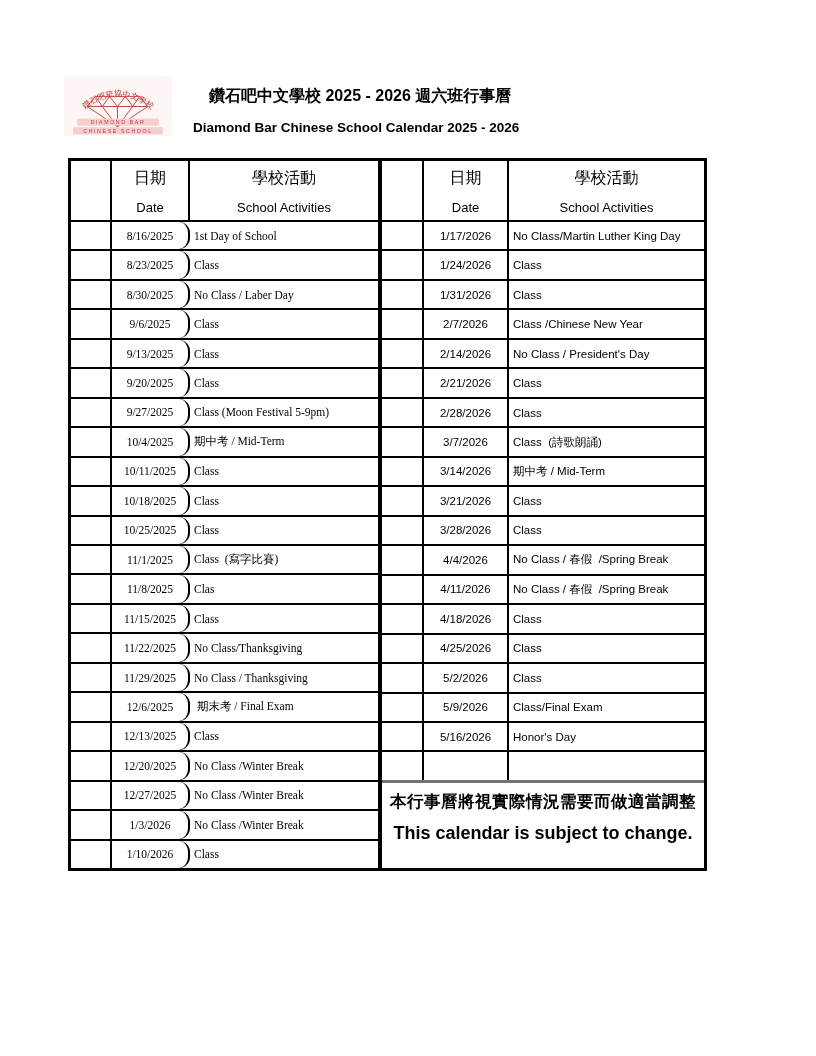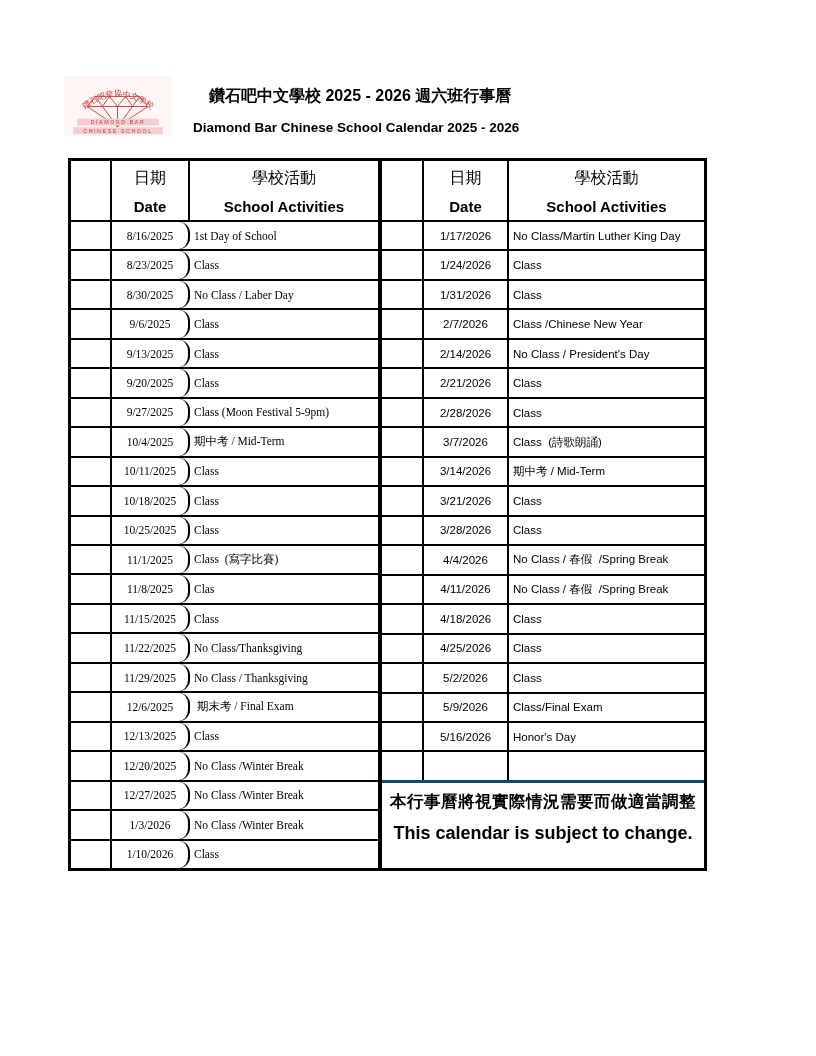--- a/index.html
+++ b/index.html
@@ -55,42 +55,42 @@
   .c2 { flex: 1; min-width: 0; }
   .right .c0 { width: 42px; }
   .right .c1 { width: 85px; }
 
   .hcell {
     display: flex; flex-direction: column;
     align-items: center; justify-content: space-between;
     padding: 7px 0 5px;
   }
   .h-zh { font-size: 16px; }
-  .h-en { font-size: 15px; font-weight: bold; }
+  .h-en { font-size: 13px; }
 
   .rows { display: flex; flex-direction: column; }
   .left .rows { height: calc(100% - 61px); }
   .rows-right { height: calc((100% - 61px) * 19 / 22); }
   .trow { display: flex; flex: 1; border-bottom: 2px solid #000; min-height: 0; }
   .rows .trow:last-child { border-bottom: none; }
 
   .date-cell {
     display: flex; align-items: center; justify-content: center;
     font-size: 11.5px; white-space: pre; overflow: hidden;
   }
   .act-cell {
     display: flex; align-items: center;
     padding-left: 4px;
     font-size: 11.5px; white-space: pre; overflow: hidden;
   }
   .left .date-cell, .left .act-cell { font-family: "Liberation Serif", serif; border-radius: 11px; }
   .right .date-cell, .right .act-cell { font-family: "Liberation Sans", sans-serif; }
 
   .notice {
-    flex: 1; border-top: 3px solid #0c4a6e;
+    flex: 1; border-top: 3px solid #737373;
     display: flex; flex-direction: column; align-items: center;
     padding: 8px 6px 0; gap: 10px;
   }
   .notice-zh { font-size: 16.5px; font-weight: bold; letter-spacing: 0.5px; }
   .notice-en { font-size: 18px; font-weight: bold; }
 </style>
 </head>
 <body>
 
 <div class="page">

